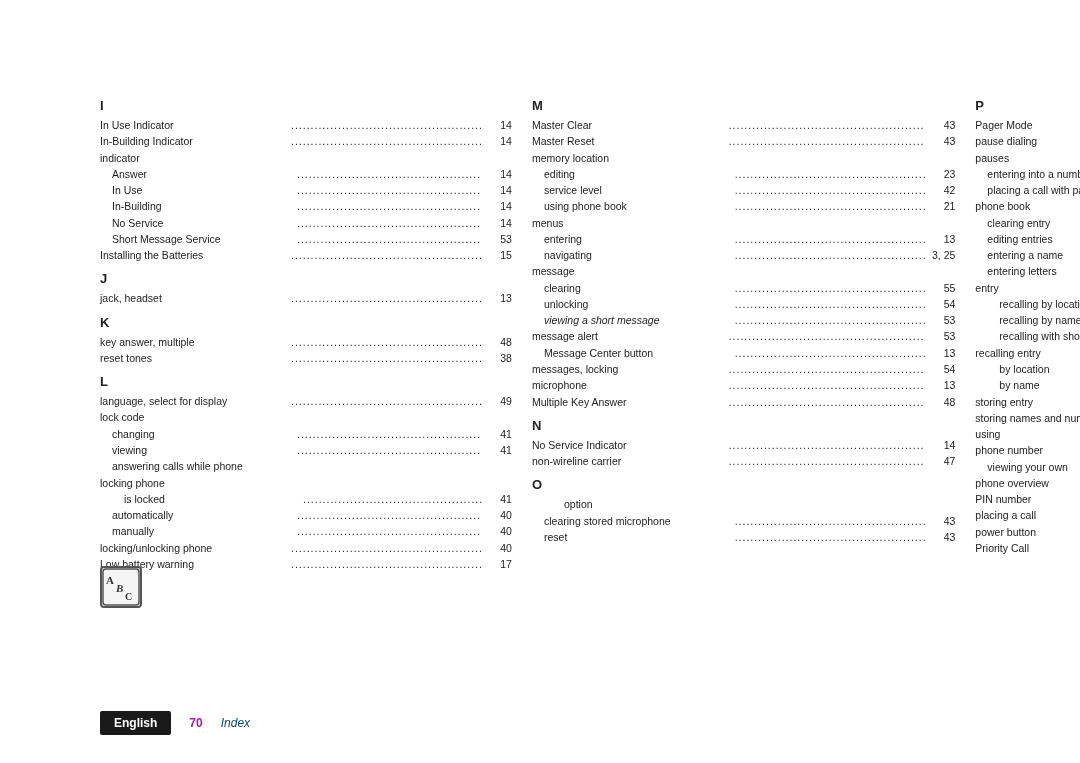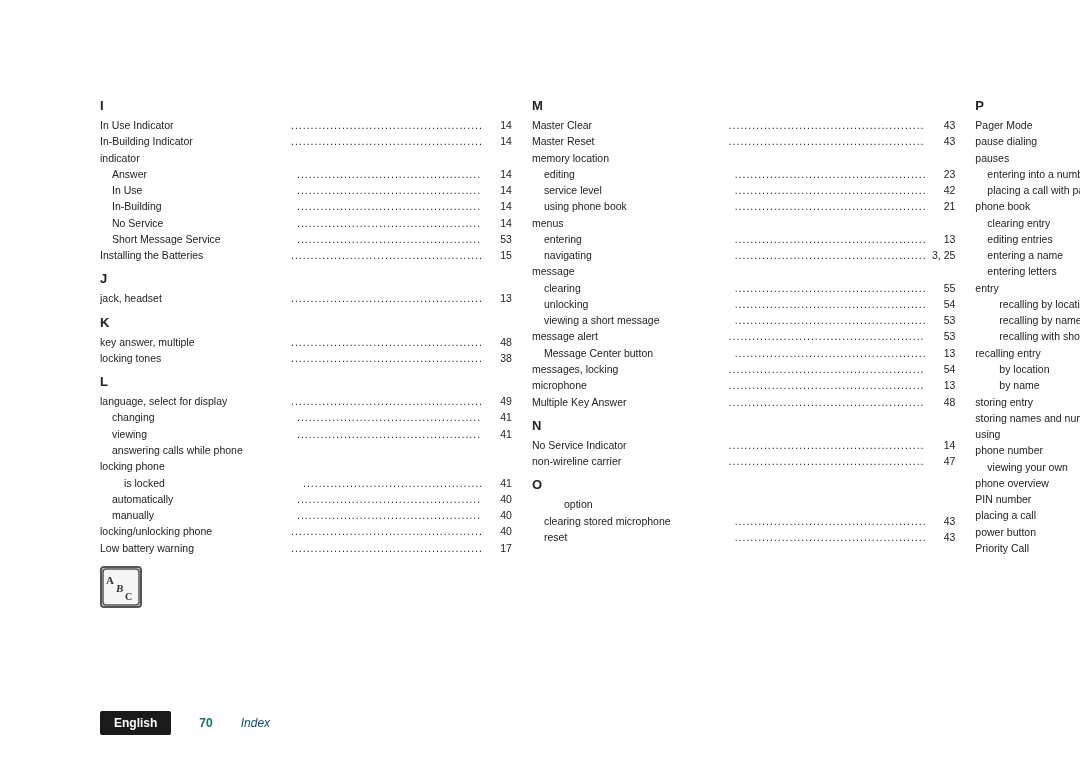--- a/index.html
+++ b/index.html
@@ -57,34 +57,34 @@
       min-width: 30px;
       text-align: right;
     }
     .footer {
       position: absolute;
       bottom: 28px;
       left: 100px;
       right: 60px;
       display: flex;
       align-items: center;
-      gap: 28px;
+      gap: 18px;
     }
     .footer-english {
       background: #1a1a1a;
       color: #fff;
       font-size: 12px;
       font-weight: bold;
       padding: 5px 14px;
       border-radius: 2px;
     }
     .footer-page {
       font-size: 12px;
       font-weight: bold;
-      color: #0f766e;
+      color: #a21caf;
     }
     .footer-index {
       font-size: 12px;
       font-style: italic;
       color: #0c4a6e;
     }
     .abc-logo {
       position: absolute;
       bottom: 155px;
       left: 100px;
@@ -164,29 +164,32 @@
           <span class="entry-dots" style="flex: 1 1 0%; overflow: hidden; white-space: nowrap; letter-spacing: 1px; padding: 0px 2px;"> ................................................................</span>
           <span class="entry-page">13</span>
         </div>
         <div class="section-header">K</div>
         <div class="entry">
           <span class="entry-label" style="padding-left: 0px;">key answer, multiple</span>
           <span class="entry-dots" style="flex: 1 1 0%; overflow: hidden; white-space: nowrap; letter-spacing: 1px; padding: 0px 2px;"> ................................................................</span>
           <span class="entry-page">48</span>
         </div>
         <div class="entry">
-          <span class="entry-label" style="padding-left: 0px;">locking tones</span>
+          <span class="entry-label" style="padding-left: 0px;">reset tones</span>
           <span class="entry-dots" style="flex: 1 1 0%; overflow: hidden; white-space: nowrap; letter-spacing: 1px; padding: 0px 2px;"> ................................................................</span>
           <span class="entry-page">38</span>
         </div>
         <div class="section-header">L</div>
         <div class="entry">
           <span class="entry-label" style="padding-left: 0px;">language, select for display</span>
           <span class="entry-dots" style="flex: 1 1 0%; overflow: hidden; white-space: nowrap; letter-spacing: 1px; padding: 0px 2px;"> ................................................................</span>
           <span class="entry-page">49</span>
+        </div>
+        <div class="entry">
+          <span class="entry-label" style="padding-left: 0px;">lock code</span>
         </div>
         <div class="entry">
           <span class="entry-label" style="padding-left: 12px;">changing</span>
           <span class="entry-dots" style="flex: 1 1 0%; overflow: hidden; white-space: nowrap; letter-spacing: 1px; padding: 0px 2px;"> ................................................................</span>
           <span class="entry-page">41</span>
         </div>
         <div class="entry">
           <span class="entry-label" style="padding-left: 12px;">viewing</span>
           <span class="entry-dots" style="flex: 1 1 0%; overflow: hidden; white-space: nowrap; letter-spacing: 1px; padding: 0px 2px;"> ................................................................</span>
           <span class="entry-page">41</span>
@@ -274,21 +277,21 @@
           <span class="entry-label" style="padding-left: 12px;">clearing</span>
           <span class="entry-dots" style="flex: 1 1 0%; overflow: hidden; white-space: nowrap; letter-spacing: 1px; padding: 0px 2px;"> ................................................................</span>
           <span class="entry-page">55</span>
         </div>
         <div class="entry">
           <span class="entry-label" style="padding-left: 12px;">unlocking</span>
           <span class="entry-dots" style="flex: 1 1 0%; overflow: hidden; white-space: nowrap; letter-spacing: 1px; padding: 0px 2px;"> ................................................................</span>
           <span class="entry-page">54</span>
         </div>
         <div class="entry">
-          <span class="entry-label" style="padding-left: 12px;">viewing a short message</span>
+          <span class="entry-label" style="padding-left: 12px; font-style: italic;">viewing a short message</span>
           <span class="entry-dots" style="flex: 1 1 0%; overflow: hidden; white-space: nowrap; letter-spacing: 1px; padding: 0px 2px;"> ................................................................</span>
           <span class="entry-page">53</span>
         </div>
         <div class="entry">
           <span class="entry-label" style="padding-left: 0px;">message alert</span>
           <span class="entry-dots" style="flex: 1 1 0%; overflow: hidden; white-space: nowrap; letter-spacing: 1px; padding: 0px 2px;"> ................................................................</span>
           <span class="entry-page">53</span>
         </div>
         <div class="entry">
           <span class="entry-label" style="padding-left: 12px;">Message Center button</span>

